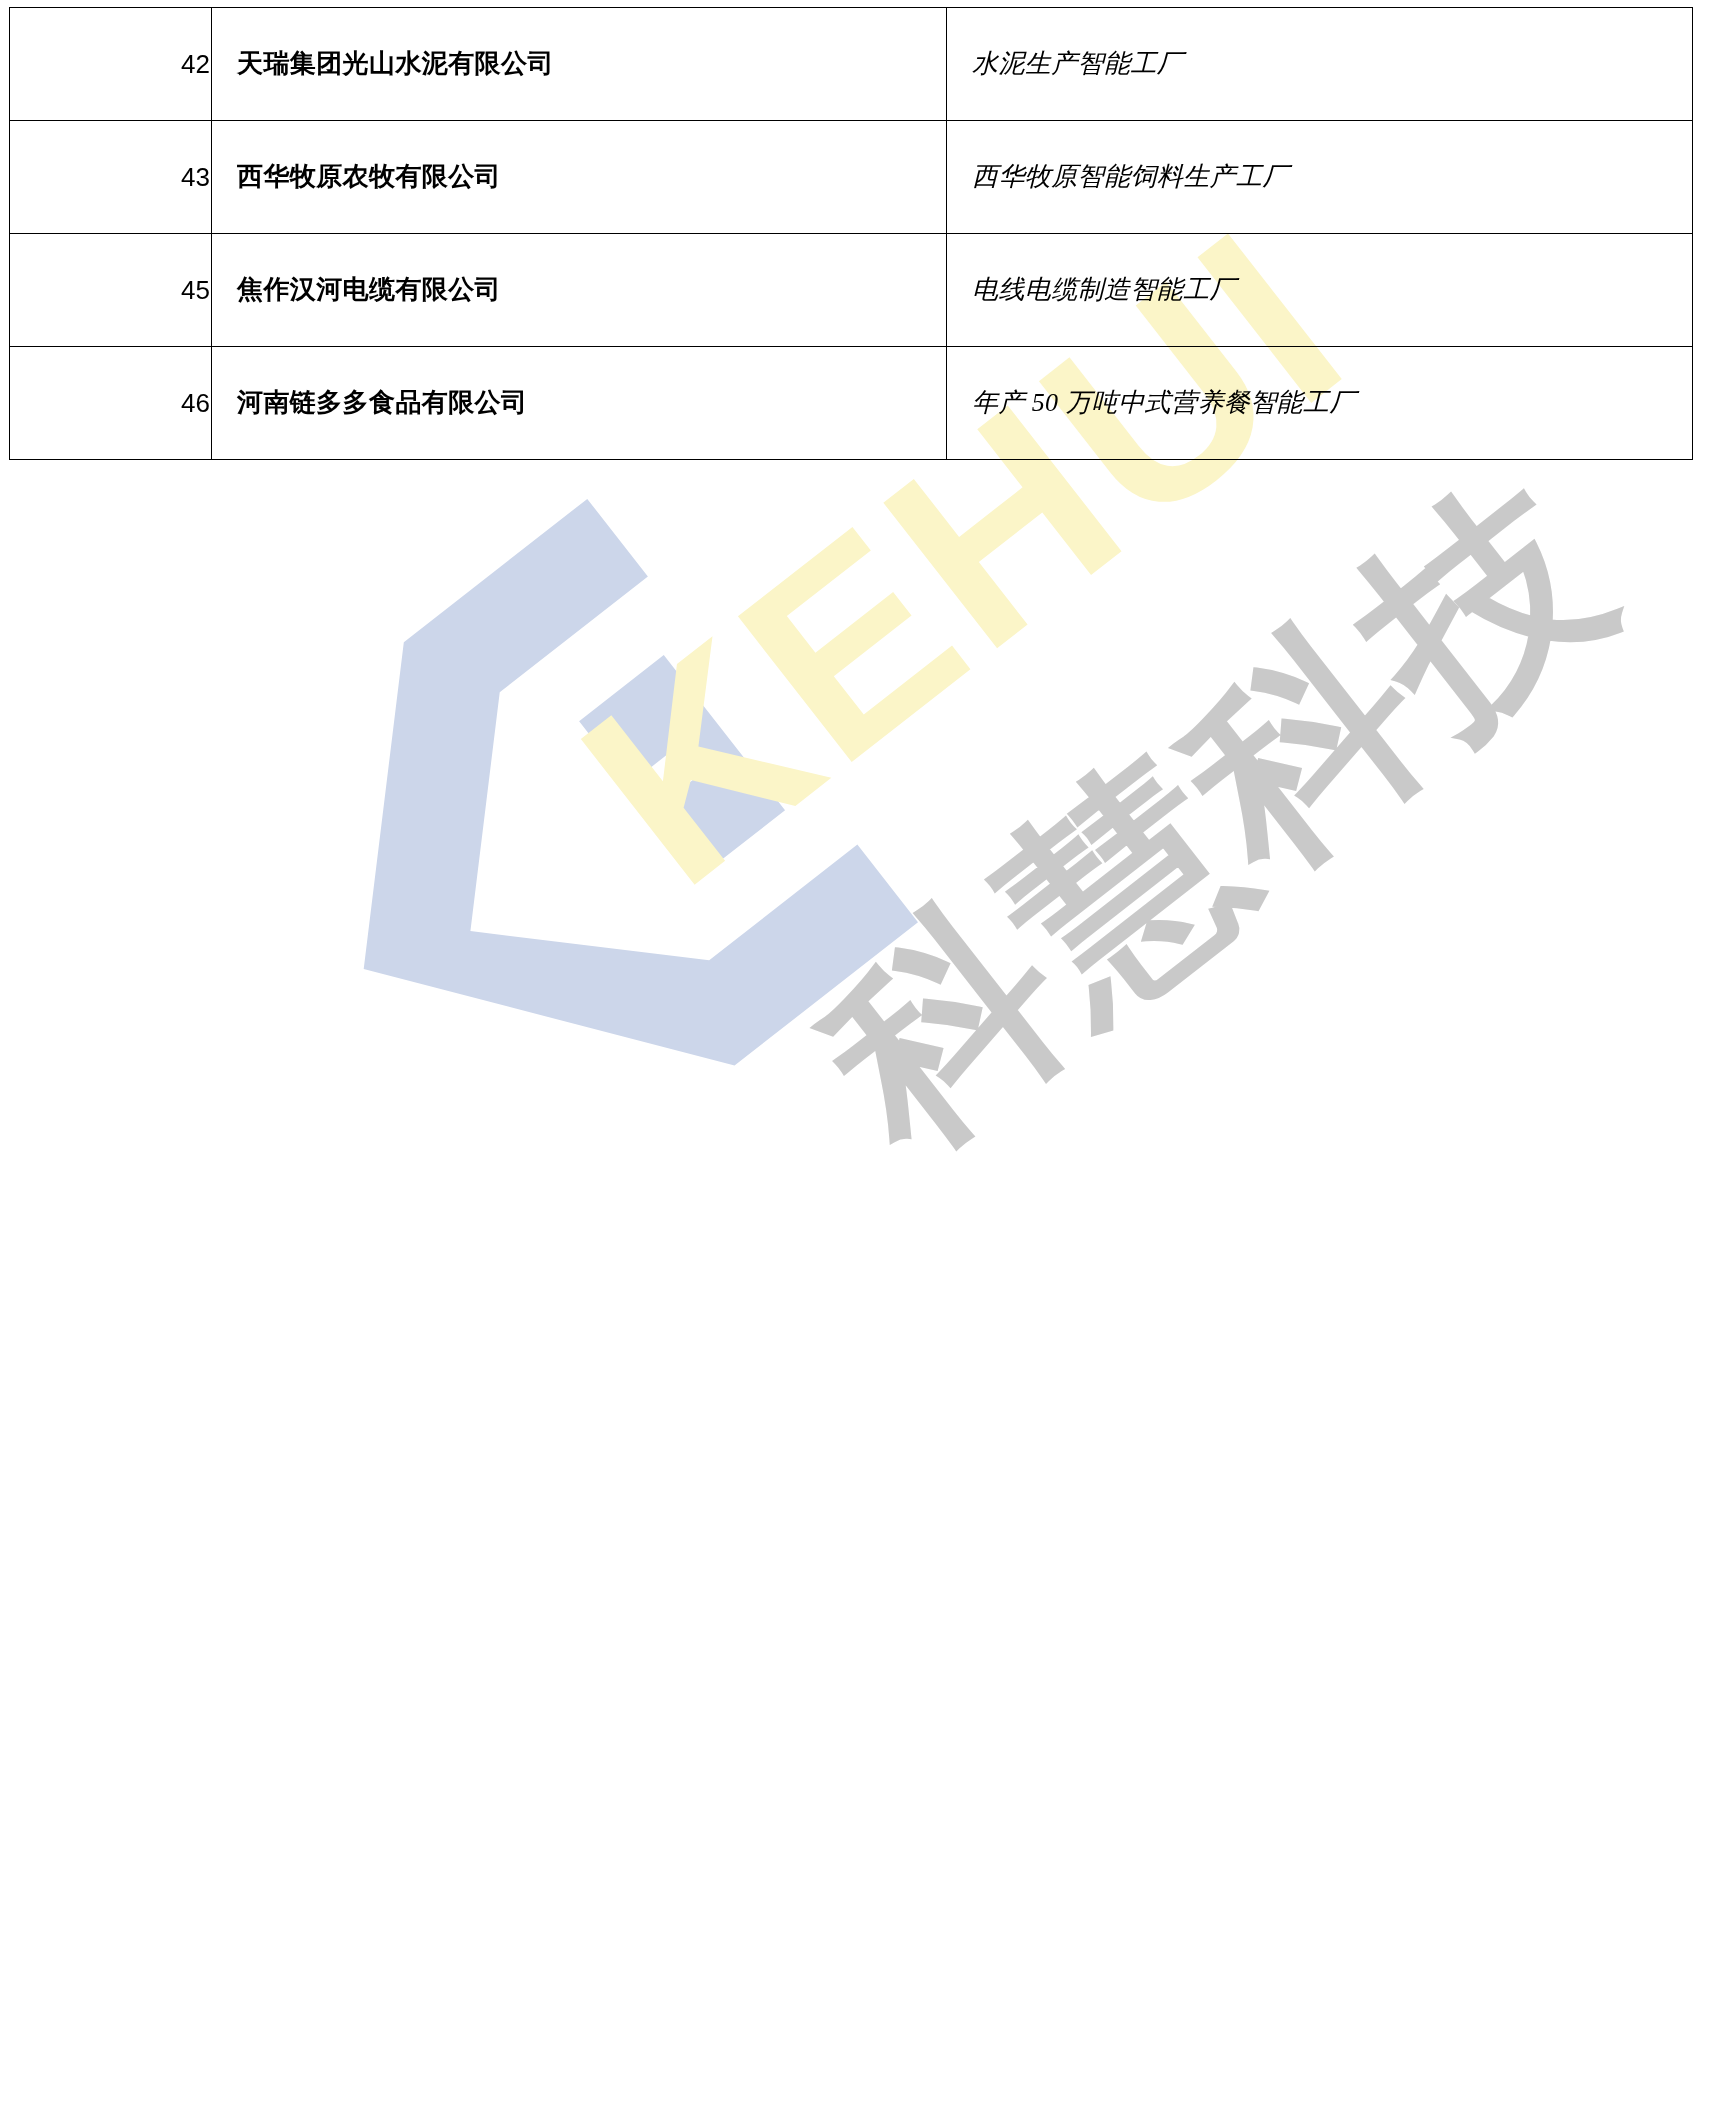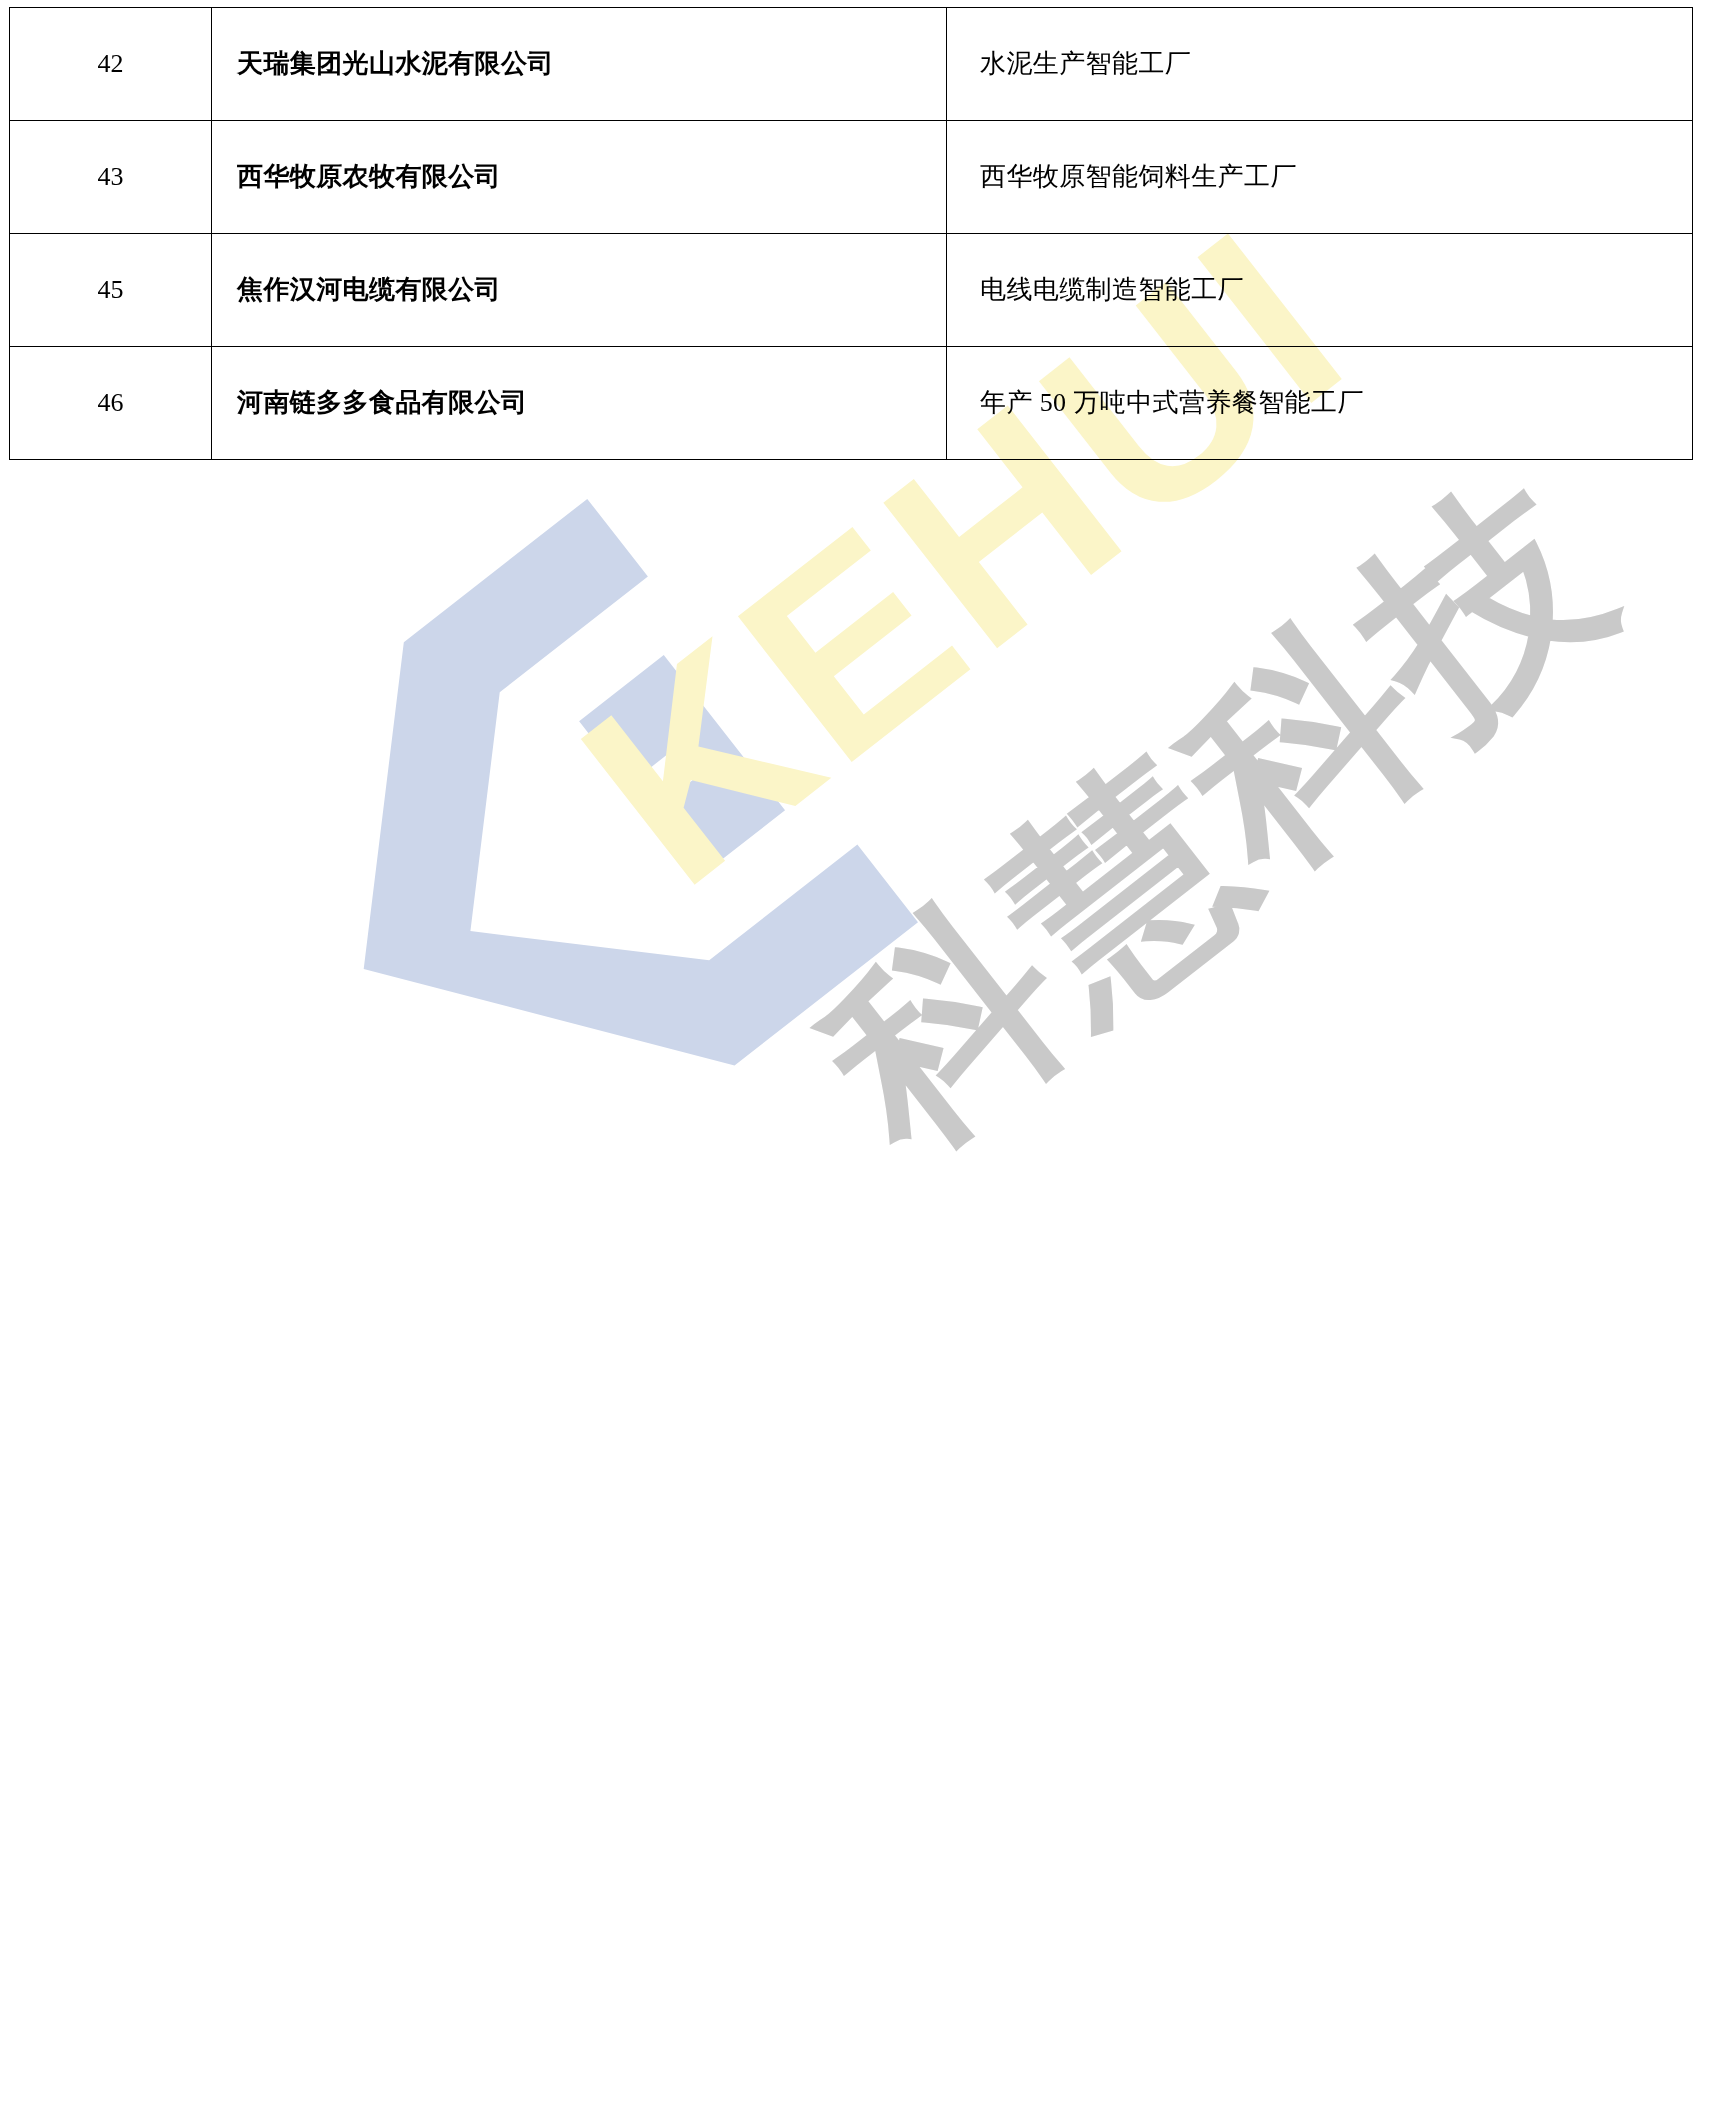--- a/index.html
+++ b/index.html
@@ -38,32 +38,33 @@
   .doc-table td {
     border: 1.4px solid #000000;
     height: 110px;
     vertical-align: middle;
     font-size: 26px;
     color: #000000;
     line-height: 1.4;
   }
   .col-index {
     width: 199px;
-    text-align: center;
-    font-family: Liberation Serif, serif;
+    text-align: right;
+    font-family: Liberation Sans, sans-serif;
   }
   .col-company {
     width: 708px;
     padding-left: 25px;
     letter-spacing: 0.4px;
     font-weight: bold;
   }
   .col-project {
-    padding-left: 33px;
+    padding-left: 25px;
     letter-spacing: 0.4px;
+    font-style: italic;
   }
 </style>
 </head>
 <body>
 
 <svg class="watermark" viewBox="0 0 1930 2368" xmlns="http://www.w3.org/2000/svg">
 
   <g transform="translate(190 870) rotate(-38)">
     <path d="M40 300 L300 40 L560 40 L560 150 L350 150 L160 340 L350 530 L560 530 L560 640 L300 640 Z" fill="#ccd6ea"></path>
     <path d="M400 230 L520 230 L520 450 L400 450 L400 360 L460 360 L460 320 L400 320 Z" fill="#ccd6ea"></path>

